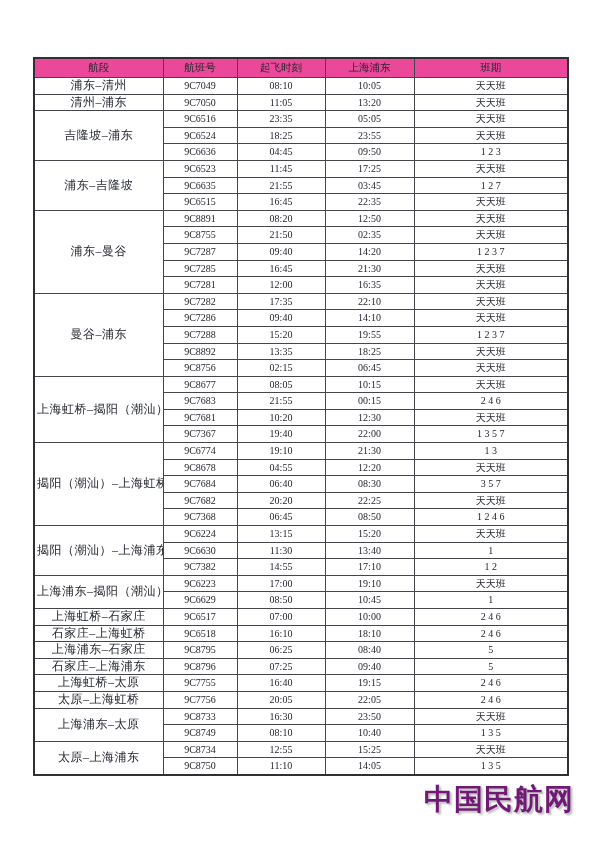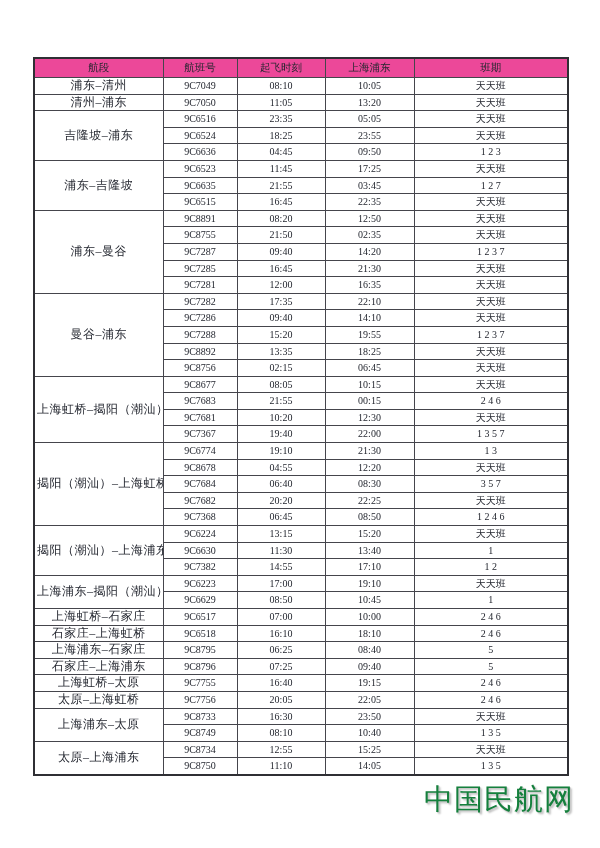--- a/index.html
+++ b/index.html
@@ -49,24 +49,24 @@
   .flight-table td.seg {
     font-size: 12px;
     letter-spacing: 0.5px;
   }
   .watermark {
     position: absolute;
     left: 424px;
     top: 780px;
     width: 150px;
     font-family: "Liberation Sans", "DejaVu Sans", sans-serif;
-    font-weight: normal;
+    font-weight: bold;
     font-size: 29px;
     letter-spacing: 1px;
-    color: #15803d;
+    color: #701a75;
     text-shadow:
       1px 1px 0 #c9c9c9,
       2px 2px 2px #bdbdbd,
       -1px -1px 0 #ffffff;
     user-select: none;
     white-space: nowrap;
   }
 </style>
 </head>
 <body>

